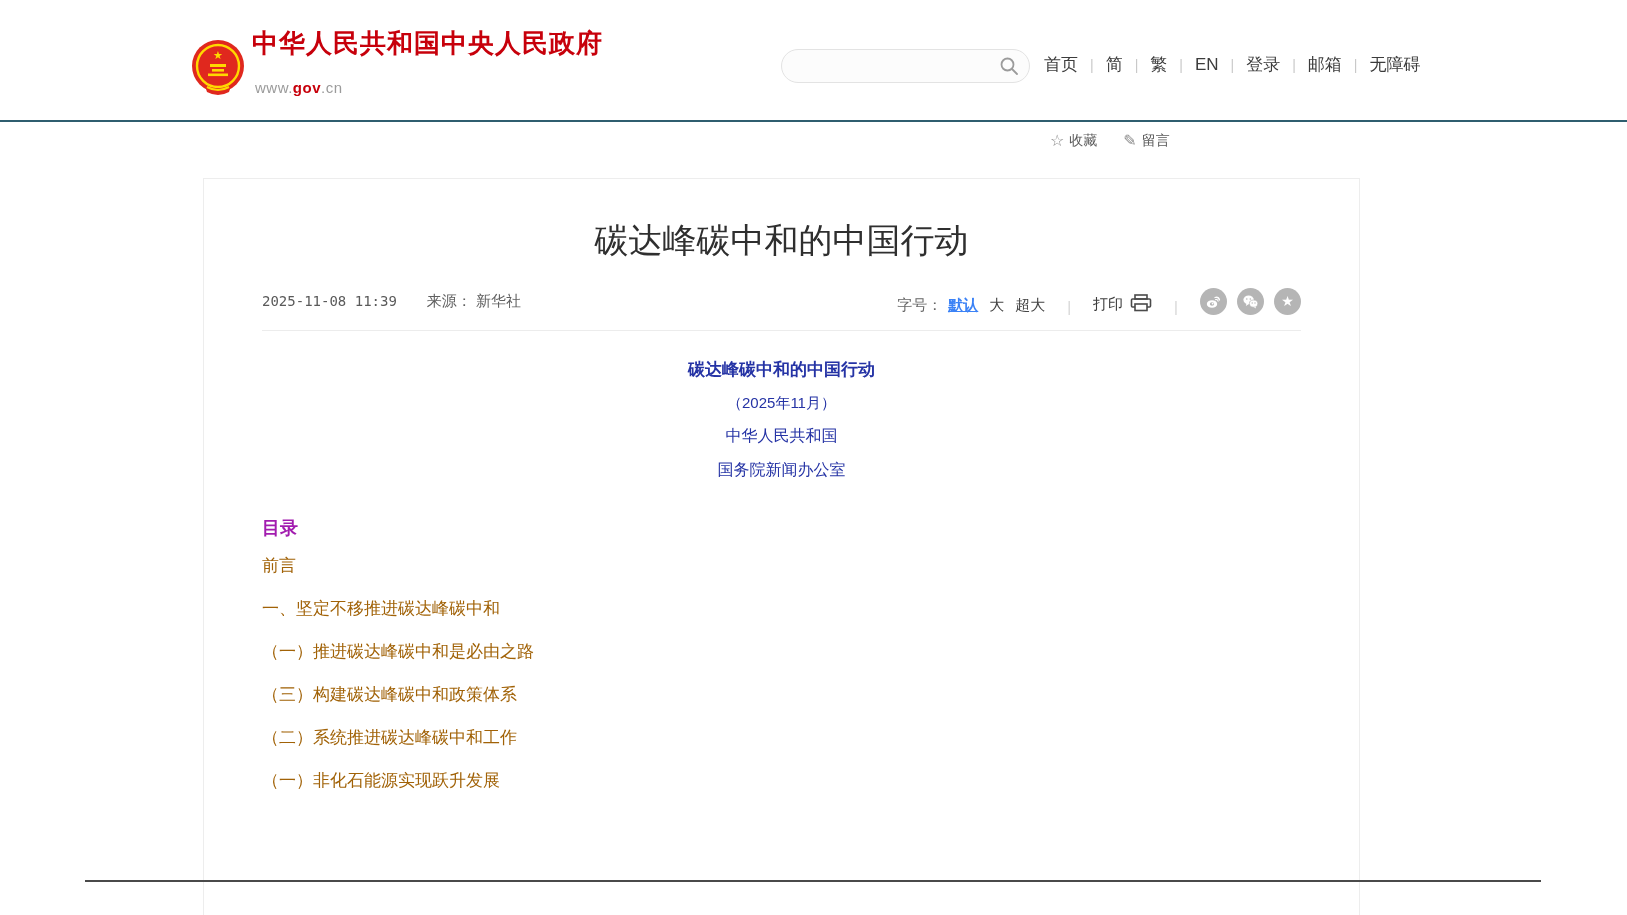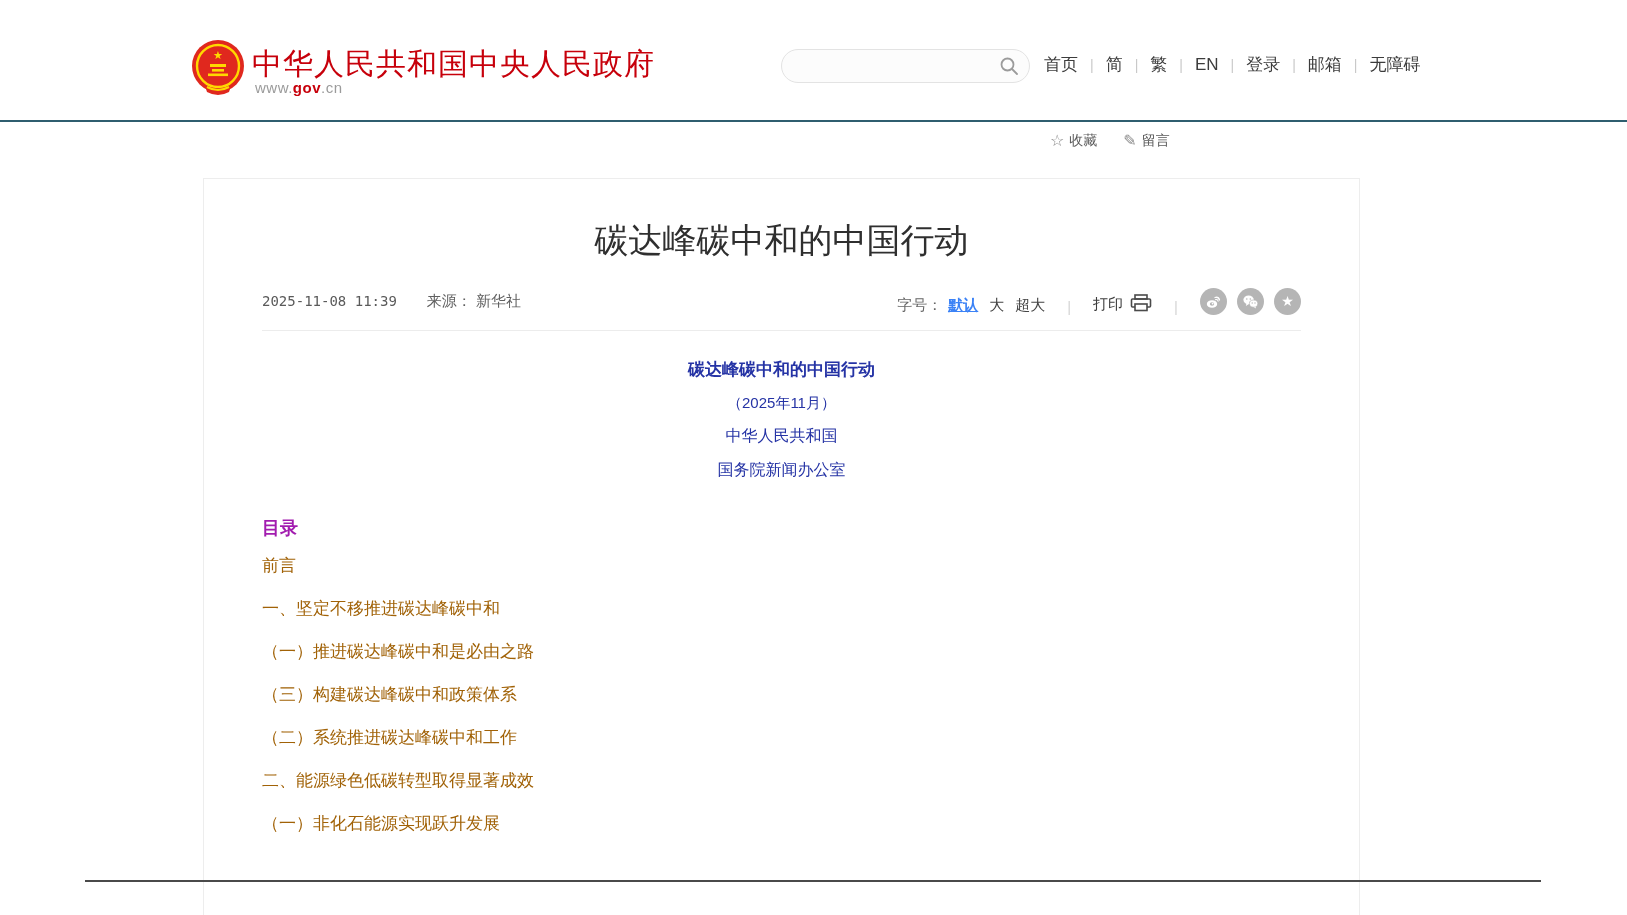--- a/index.html
+++ b/index.html
@@ -8,22 +8,22 @@
     width: 1627px; height: 915px;
     overflow: hidden;
     background: #ffffff;
     font-family: "Liberation Sans", sans-serif;
     color: #333;
   }
   
   .header { position: relative; width: 100%; height: 120px; background: #fff; }
   .emblem { position: absolute; left: 191px; top: 40px; width: 54px; height: 56px; }
   .site-title {
-    position: absolute; left: 252px; top: 44px;
-    font-size: 30px; font-weight: normal; color: #c7000b; letter-spacing: 1px;
+    position: absolute; left: 252px; top: 26px;
+    font-size: 26px; font-weight: bold; color: #c7000b; letter-spacing: 1px;
   }
   .site-url {
     position: absolute; left: 255px; top: 79px;
     font-size: 15px; color: #9b9b9b; letter-spacing: 0.5px;
   }
   .site-url .hl { color: #c7000b; font-weight: bold; }
   .search-box {
     position: absolute; left: 781px; top: 49px;
     width: 249px; height: 34px;
     border: 1px solid #e3e3e3; border-radius: 17px;
@@ -224,19 +224,18 @@
       <div class="doc-org">国务院新闻办公室</div>
     </div>
 
     <div class="toc-title">目录</div>
     <ul class="toc-list">
         <li>前言</li>
         <li>一、坚定不移推进碳达峰碳中和</li>
         <li>（一）推进碳达峰碳中和是必由之路</li>
         <li>（三）构建碳达峰碳中和政策体系</li>
         <li>（二）系统推进碳达峰碳中和工作</li>
-        <li>二、能源绿色低碳转型取得显著成效</li>
         <li>（一）非化石能源实现跃升发展</li>
       </ul>
   </div>
 </div>
 
 <div class="bottom-divider"></div>
 
 </body></html>

